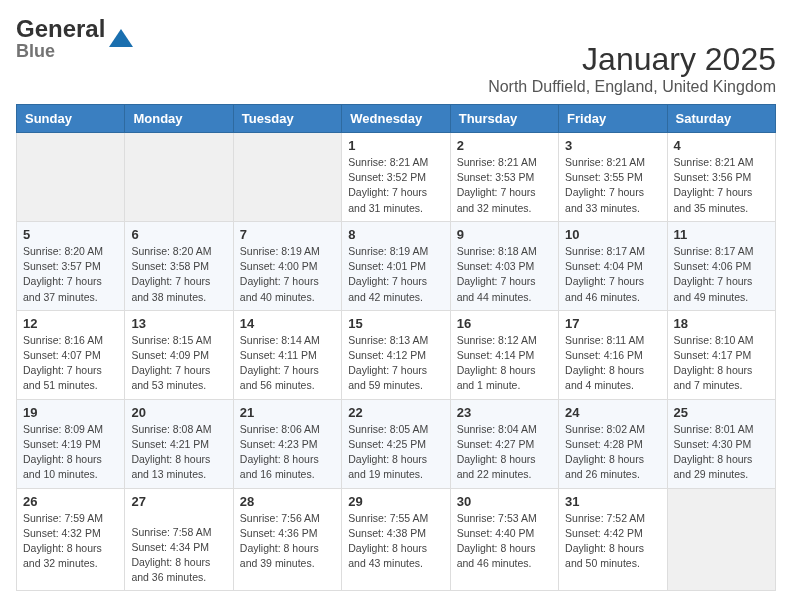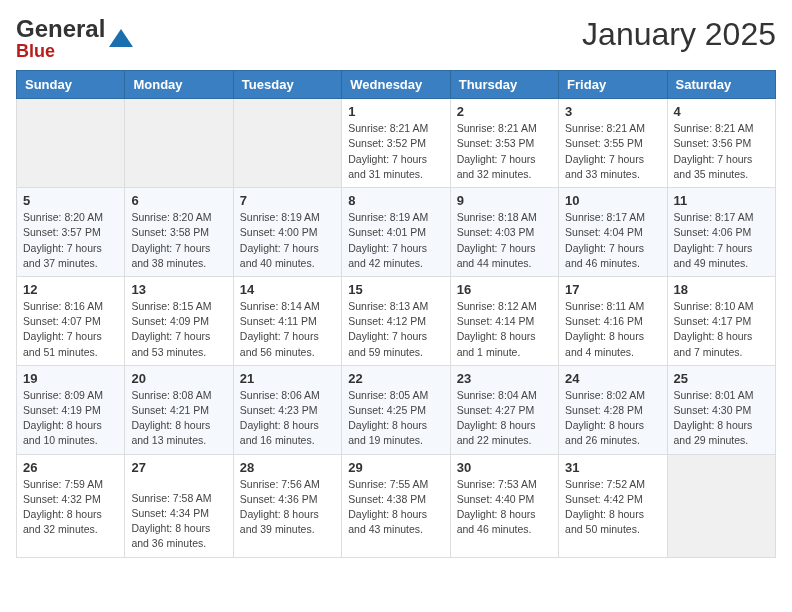--- a/index.html
+++ b/index.html
@@ -26,29 +26,30 @@
       line-height: 1.1;
     }
     .logo-general {
       font-size: 24px;
       font-weight: bold;
       color: #333;
     }
     .logo-blue {
       font-size: 18px;
       font-weight: bold;
-      color: #b91c1c;
+      color: #737373;
     }
     .logo-icon {
       width: 28px;
       height: 28px;
       margin-left: 2px;
     }
     .title-block {
       text-align: right;
+      margin-top: 25px;
     }
     .month-title {
       font-size: 32px;
       color: #333;
       font-weight: normal;
     }
     .location {
       font-size: 16px;
       color: #555;
     }
@@ -107,20 +108,21 @@
     <div class="logo-text">
       <span class="logo-general">General</span>
       <span class="logo-blue">Blue</span>
     </div>
     <svg class="logo-icon" viewBox="0 0 28 28">
       <polygon points="14,4 26,22 2,22" fill="#1a6faf"></polygon>
     </svg>
   </div>
   <div class="title-block">
     <div class="month-title">January 2025</div>
+    <div class="location">North Duffield, England, United Kingdom</div>
   </div>
 </div>
 
 <table class="calendar">
   <thead>
     <tr>
     <th>Sunday</th>
         <th>Monday</th>
         <th>Tuesday</th>
         <th>Wednesday</th>

